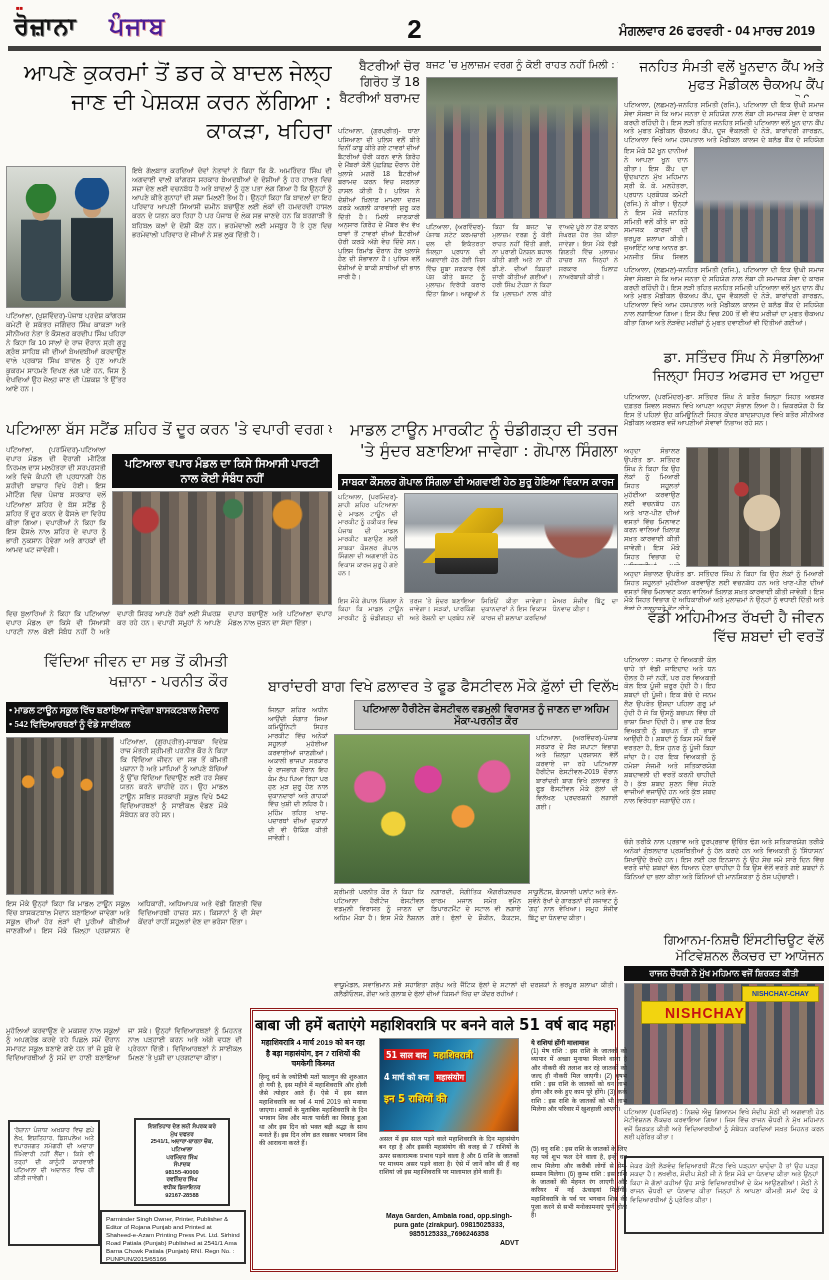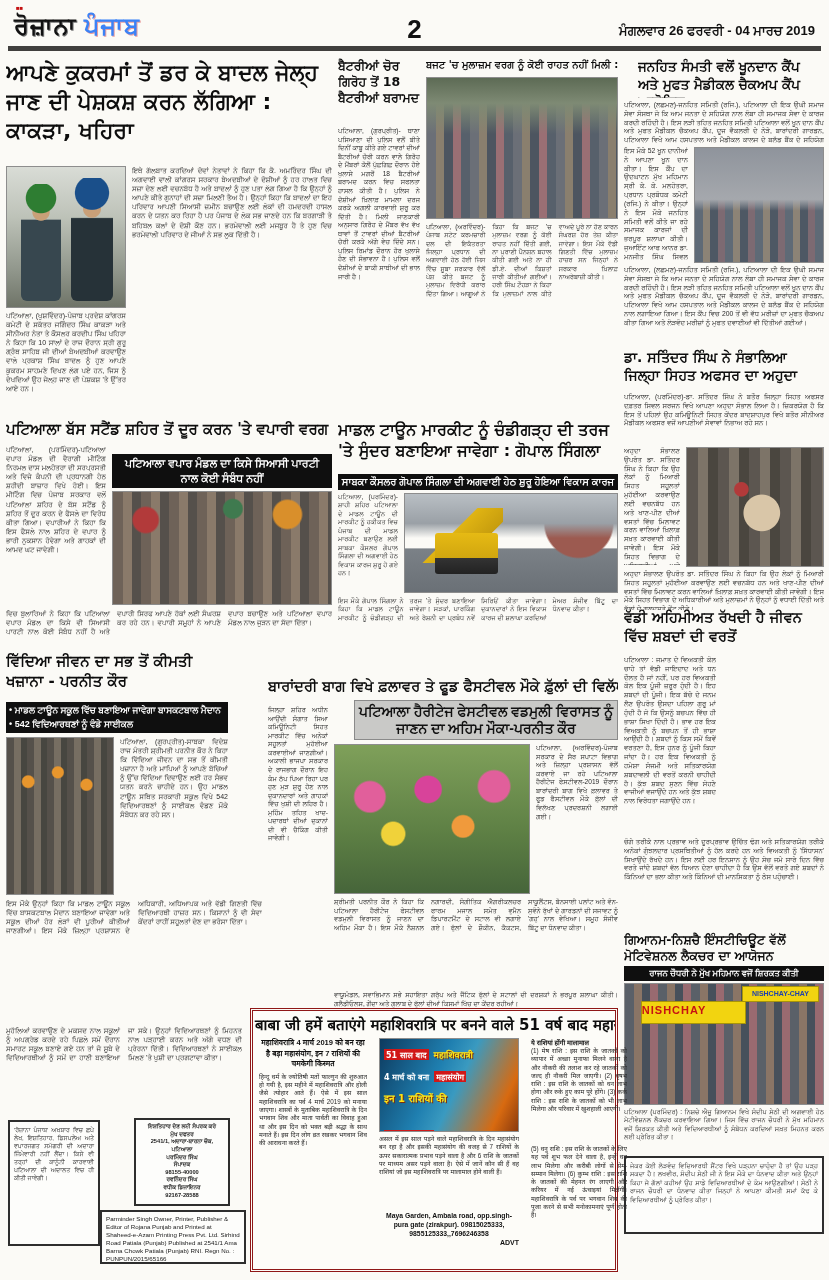--- a/index.html
+++ b/index.html
@@ -2,27 +2,27 @@
 <html><head>
 <meta charset="utf-8">
 <style>
   html,body{margin:0;padding:0;background:#888;}
   .page{position:relative;width:829px;height:1280px;margin:0 auto;background:#fbfaf6;
         font-family:"Liberation Sans",sans-serif;color:#1c1c1c;overflow:hidden;}
   
   .hdr-rule{position:absolute;left:8px;top:46px;width:813px;height:5px;background:#403f3d;}
   .masthead{position:absolute;left:14px;top:12px;font-weight:bold;font-size:24px;letter-spacing:1px;}
   .m-black{color:#111;text-shadow:1px 1px 0 #777;}
-  .m-red{color:#3b82f6;text-shadow:1px 1px 0 #e8a0a0;}
+  .m-red{color:#4c1d95;text-shadow:1px 1px 0 #e8a0a0;margin-left:25px;}
   .m-tag{position:absolute;top:-7px;font-size:6px;color:#c41111;font-weight:bold;letter-spacing:0;}
   .pagenum{position:absolute;left:0;top:14px;width:100%;text-align:center;font-size:26px;font-weight:bold;color:#111;}
   .issuedate{position:absolute;right:14px;top:23px;font-size:13px;font-weight:bold;color:#111;}
   
   .art{position:absolute;}
-  .hl{font-weight:bold;color:#0d0d0d;text-align:left;font-family:"DejaVu Sans","Liberation Sans",sans-serif;}
+  .hl{font-weight:normal;color:#0d0d0d;text-align:right;font-family:"DejaVu Sans","Liberation Sans",sans-serif;}
   .bar-black{background:#0f0f0f;color:#fff;font-weight:bold;text-align:center;padding:2px 3px;}
   .bar-gray{background:#c9c9c7;color:#111;font-weight:bold;text-align:center;padding:2px 3px;border:1px solid #8a8a8a;}
   .bodytxt{font-size:7px;line-height:1.3;text-align:justify;color:#2a2a2a;overflow:hidden;}
   .c2{column-count:2;column-gap:8px;}
   .c3{column-count:3;column-gap:7px;}
   .c4{column-count:4;column-gap:6px;}
   .row{display:flex;gap:6px;}
   .ph{position:relative;border:1px solid #8d8d8d;overflow:hidden;flex:none;}
   .box{border:2px solid #2e2e2e;background:#fdfdfb;}
   
@@ -76,21 +76,21 @@
      radial-gradient(circle at 18% 35%,#e15f9b 8%,transparent 9%),
      radial-gradient(circle at 30% 60%,#f0d23a 7%,transparent 8%),
      radial-gradient(circle at 48% 30%,#d8439a 9%,transparent 10%),
      radial-gradient(circle at 66% 55%,#f09a3c 7%,transparent 8%),
      radial-gradient(circle at 82% 28%,#e15f9b 8%,transparent 9%),
      linear-gradient(180deg,#7fa05a 0%,#5d7f44 60%,#46653a 100%);}
   .ph-nishchay{background:
      repeating-linear-gradient(90deg,#5a6068 0 9px,#8a7566 9px 17px,#47505b 17px 25px,#996a70 25px 33px),
      linear-gradient(180deg,#d9d2c2 0%,#b9b2a2 30%,#7a746a 100%);}
   .ban-yellow{position:absolute;left:8%;top:14%;width:52%;height:18%;background:#f2d410;
-     color:#c81212;font-weight:bold;font-size:11px;text-align:left;line-height:1.6;
+     color:#c81212;font-weight:bold;font-size:14px;text-align:right;line-height:1.6;
      border:1px solid #a89409;letter-spacing:1px;overflow:hidden;}
   .sign-yellow{position:absolute;right:2%;top:2%;width:38%;height:11%;background:#f2d410;
      color:#1c3fae;font-weight:bold;font-size:7px;text-align:center;line-height:1.9;border:1px solid #a89409;overflow:hidden;}
   .ph-shiva{background:linear-gradient(115deg,#0d3a5e 0%,#1f7fb0 40%,#3a9ac0 55%,#d86a10 85%,#8a3a0e 100%);}
   .sv{position:absolute;left:4px;top:4px;right:30%;font-family:"DejaVu Sans","Liberation Sans",sans-serif;}
   .sv-chip{display:inline-block;background:#d01818;color:#fff;font-weight:bold;font-size:8px;padding:0 2px;}
   .sv-yel{color:#ffe414;font-weight:bold;font-size:9px;text-shadow:1px 1px 0 #7a2d0e;}
   .sv-wht{color:#fff;font-weight:bold;font-size:8px;}
   .sv-big{color:#ffe414;font-weight:bold;font-size:10px;text-shadow:1px 1px 0 #7a2d0e;}
   .caption-black{background:#0f0f0f;color:#fff;font-weight:bold;text-align:center;
@@ -204,58 +204,58 @@
       <div class="ph ph-jcb" style="width:212px;height:98px;">
         <div class="jcb-arm"></div>
         <div class="jcb-cab"></div>
       </div>
     </div>
     <div class="bodytxt c4" style="font-size:6.5px;height:54px;margin-top:4px;">ਇਸ ਮੌਕੇ ਗੋਪਾਲ ਸਿੰਗਲਾ ਨੇ ਕਿਹਾ ਕਿ ਮਾਡਲ ਟਾਊਨ ਮਾਰਕੀਟ ਨੂੰ ਚੰਡੀਗੜ੍ਹ ਦੀ ਤਰਜ 'ਤੇ ਸੁੰਦਰ ਬਣਾਇਆ ਜਾਵੇਗਾ। ਸੜਕਾਂ, ਪਾਰਕਿੰਗ ਅਤੇ ਰੋਸ਼ਨੀ ਦਾ ਪ੍ਰਬੰਧ ਨਵੇਂ ਸਿਰਿਓਂ ਕੀਤਾ ਜਾਵੇਗਾ। ਦੁਕਾਨਦਾਰਾਂ ਨੇ ਇਸ ਵਿਕਾਸ ਕਾਰਜ ਦੀ ਸ਼ਲਾਘਾ ਕਰਦਿਆਂ ਮੇਅਰ ਸੰਜੀਵ ਬਿੱਟੂ ਦਾ ਧੰਨਵਾਦ ਕੀਤਾ।</div>
   </div>
 
   <div class="art" style="left:6px;top:652px;width:256px;">
     <div class="hl" style="font-size:15px;line-height:1.3;width:222px;height:50px;overflow:hidden;">ਵਿੱਦਿਆ ਜੀਵਨ ਦਾ ਸਭ ਤੋਂ ਕੀਮਤੀ ਖਜ਼ਾਨਾ - ਪਰਨੀਤ ਕੌਰ</div>
-    <div class="bar-black" style="width:222px;box-sizing:border-box;text-align:left;font-size:9px;line-height:1.5;">
+    <div class="bar-black" style="width:222px;box-sizing:border-box;text-align:left;font-size:9px;line-height:1.5;font-family:Liberation Serif, serif;">
       <div>• ਮਾਡਲ ਟਾਊਨ ਸਕੂਲ ਵਿੱਚ ਬਣਾਇਆ ਜਾਵੇਗਾ ਬਾਸਕਟਬਾਲ ਮੈਦਾਨ</div>
       <div>• 542 ਵਿਦਿਆਰਥਣਾਂ ਨੂੰ ਵੰਡੇ ਸਾਈਕਲ</div>
     </div>
     <div class="row" style="margin-top:4px;width:222px;">
       <div class="ph ph-bikes" style="width:106px;height:156px;"></div>
       <div class="bodytxt" style="width:110px;height:156px;">ਪਟਿਆਲਾ, (ਗੁਰਪ੍ਰੀਤ)-ਸਾਬਕਾ ਵਿਦੇਸ਼ ਰਾਜ ਮੰਤਰੀ ਸ਼੍ਰੀਮਤੀ ਪਰਨੀਤ ਕੌਰ ਨੇ ਕਿਹਾ ਕਿ ਵਿੱਦਿਆ ਜੀਵਨ ਦਾ ਸਭ ਤੋਂ ਕੀਮਤੀ ਖਜ਼ਾਨਾ ਹੈ ਅਤੇ ਮਾਪਿਆਂ ਨੂੰ ਆਪਣੇ ਬੱਚਿਆਂ ਨੂੰ ਉੱਚ ਵਿੱਦਿਆ ਦਿਵਾਉਣ ਲਈ ਹਰ ਸੰਭਵ ਯਤਨ ਕਰਨੇ ਚਾਹੀਦੇ ਹਨ। ਉਹ ਮਾਡਲ ਟਾਊਨ ਸਥਿਤ ਸਰਕਾਰੀ ਸਕੂਲ ਵਿਖੇ 542 ਵਿਦਿਆਰਥਣਾਂ ਨੂੰ ਸਾਈਕਲ ਵੰਡਣ ਮੌਕੇ ਸੰਬੋਧਨ ਕਰ ਰਹੇ ਸਨ।</div>
     </div>
     <div class="bodytxt c2" style="height:108px;margin-top:4px;">ਇਸ ਮੌਕੇ ਉਨ੍ਹਾਂ ਕਿਹਾ ਕਿ ਮਾਡਲ ਟਾਊਨ ਸਕੂਲ ਵਿੱਚ ਬਾਸਕਟਬਾਲ ਮੈਦਾਨ ਬਣਾਇਆ ਜਾਵੇਗਾ ਅਤੇ ਸਕੂਲ ਦੀਆਂ ਹੋਰ ਲੋੜਾਂ ਵੀ ਪੂਰੀਆਂ ਕੀਤੀਆਂ ਜਾਣਗੀਆਂ। ਇਸ ਮੌਕੇ ਜ਼ਿਲ੍ਹਾ ਪ੍ਰਸ਼ਾਸਨ ਦੇ ਅਧਿਕਾਰੀ, ਅਧਿਆਪਕ ਅਤੇ ਵੱਡੀ ਗਿਣਤੀ ਵਿੱਚ ਵਿਦਿਆਰਥੀ ਹਾਜ਼ਰ ਸਨ। ਕਿਸਾਨਾਂ ਨੂੰ ਵੀ ਸੇਵਾ ਕੇਂਦਰਾਂ ਰਾਹੀਂ ਸਹੂਲਤਾਂ ਦੇਣ ਦਾ ਭਰੋਸਾ ਦਿੱਤਾ।</div>
   </div>
   <div class="art bodytxt c2" style="left:6px;top:1026px;width:236px;height:88px;">ਮੁਹੱਲਿਆਂ ਕਰਵਾਉਣ ਦੇ ਮਕਸਦ ਨਾਲ ਸਕੂਲਾਂ ਨੂੰ ਅਪਗ੍ਰੇਡ ਕਰਦੇ ਰਹੇ ਪਿਛਲੇ ਸਮੇਂ ਦੌਰਾਨ ਸਮਾਰਟ ਸਕੂਲ ਬਣਾਏ ਗਏ ਹਨ ਤਾਂ ਜੋ ਸੂਬੇ ਦੇ ਵਿਦਿਆਰਥੀਆਂ ਨੂੰ ਸਮੇਂ ਦਾ ਹਾਣੀ ਬਣਾਇਆ ਜਾ ਸਕੇ। ਉਨ੍ਹਾਂ ਵਿਦਿਆਰਥਣਾਂ ਨੂੰ ਮਿਹਨਤ ਨਾਲ ਪੜ੍ਹਾਈ ਕਰਨ ਅਤੇ ਅੱਗੇ ਵਧਣ ਦੀ ਪ੍ਰੇਰਨਾ ਦਿੱਤੀ। ਵਿਦਿਆਰਥਣਾਂ ਨੇ ਸਾਈਕਲ ਮਿਲਣ 'ਤੇ ਖੁਸ਼ੀ ਦਾ ਪ੍ਰਗਟਾਵਾ ਕੀਤਾ।</div>
 
   <div class="art bodytxt" style="left:268px;top:706px;width:60px;height:300px;font-size:6.6px;">ਜਿਲ੍ਹਾ ਸ਼ਹਿਰ ਅਧੀਨ ਆਉਂਦੀ ਸੰਗਾਤ ਸਿਆ ਕਮਿਊਨਿਟੀ ਸਿਹਤ ਮਾਰਕੀਟ ਵਿੱਚ ਅਨੇਕਾਂ ਸਹੂਲਤਾਂ ਮੁਹੱਈਆ ਕਰਵਾਈਆਂ ਜਾਣਗੀਆਂ। ਅਕਾਲੀ ਭਾਜਪਾ ਸਰਕਾਰ ਦੇ ਰਾਜਭਾਗ ਦੌਰਾਨ ਇਹ ਕੰਮ ਠੱਪ ਪਿਆ ਰਿਹਾ ਪਰ ਹੁਣ ਮੁੜ ਸ਼ੁਰੂ ਹੋਣ ਨਾਲ ਦੁਕਾਨਦਾਰਾਂ ਅਤੇ ਗਾਹਕਾਂ ਵਿੱਚ ਖੁਸ਼ੀ ਦੀ ਲਹਿਰ ਹੈ। ਮੁਹਿੰਮ ਤਹਿਤ ਖਾਦ-ਪਦਾਰਥਾਂ ਦੀਆਂ ਦੁਕਾਨਾਂ ਦੀ ਵੀ ਚੈਕਿੰਗ ਕੀਤੀ ਜਾਵੇਗੀ।</div>
 
   <div class="art" style="left:268px;top:678px;width:350px;">
     <div class="hl" style="font-size:14.5px;height:22px;white-space:nowrap;overflow:hidden;">ਬਾਰਾਂਦਰੀ ਬਾਗ ਵਿਖੇ ਫ਼ਲਾਵਰ ਤੇ ਫੂਡ ਫੈਸਟੀਵਲ ਮੌਕੇ ਫ਼ੁੱਲਾਂ ਦੀ ਵਿਲੱਖਣ ਪ੍ਰਦਰਸ਼ਨੀ</div>
-    <div class="bar-gray" style="margin-left:86px;font-size:14px;">ਪਟਿਆਲਾ ਹੈਰੀਟੇਜ ਫੇਸਟੀਵਲ ਵਡਮੁਲੀ ਵਿਰਾਸਤ ਨੂੰ ਜਾਣਨ ਦਾ ਅਹਿਮ ਮੌਕਾ-ਪਰਨੀਤ ਕੌਰ</div>
+    <div class="bar-gray" style="margin-left:86px;font-size:10px;">ਪਟਿਆਲਾ ਹੈਰੀਟੇਜ ਫੇਸਟੀਵਲ ਵਡਮੁਲੀ ਵਿਰਾਸਤ ਨੂੰ ਜਾਣਨ ਦਾ ਅਹਿਮ ਮੌਕਾ-ਪਰਨੀਤ ਕੌਰ</div>
     <div class="row" style="margin-top:4px;margin-left:66px;">
       <div class="ph ph-flowers" style="width:194px;height:148px;"></div>
       <div class="bodytxt" style="width:82px;height:148px;font-size:6.6px;">ਪਟਿਆਲਾ, (ਅਰਵਿੰਦਰ)-ਪੰਜਾਬ ਸਰਕਾਰ ਦੇ ਸੈਰ ਸਪਾਟਾ ਵਿਭਾਗ ਅਤੇ ਜ਼ਿਲ੍ਹਾ ਪ੍ਰਸ਼ਾਸਨ ਵੱਲੋਂ ਕਰਵਾਏ ਜਾ ਰਹੇ ਪਟਿਆਲਾ ਹੈਰੀਟੇਜ ਫੇਸਟੀਵਲ-2019 ਦੌਰਾਨ ਬਾਰਾਂਦਰੀ ਬਾਗ ਵਿਖੇ ਫ਼ਲਾਵਰ ਤੇ ਫੂਡ ਫੈਸਟੀਵਲ ਮੌਕੇ ਫ਼ੁੱਲਾਂ ਦੀ ਵਿਲੱਖਣ ਪ੍ਰਦਰਸ਼ਨੀ ਲਗਾਈ ਗਈ।</div>
     </div>
     <div class="bodytxt c3" style="margin-left:66px;height:90px;margin-top:4px;font-size:6.6px;">ਸ਼੍ਰੀਮਤੀ ਪਰਨੀਤ ਕੌਰ ਨੇ ਕਿਹਾ ਕਿ ਪਟਿਆਲਾ ਹੈਰੀਟੇਜ ਫੇਸਟੀਵਲ ਵਡਮੁਲੀ ਵਿਰਾਸਤ ਨੂੰ ਜਾਣਨ ਦਾ ਅਹਿਮ ਮੌਕਾ ਹੈ। ਇਸ ਮੌਕੇ ਨੈਸ਼ਨਲ ਨਗਾਰਦੀ, ਸੰਗੀਤਿਕ ਐਗਰੀਕਲਚਰ ਫਾਰਮ ਮਜਾਲ ਸਮੇਤ ਵੁਮੈਨ ਡਿਪਾਰਟਮੈਂਟ ਦੇ ਸਟਾਲ ਵੀ ਲਗਾਏ ਗਏ। ਫੁੱਲਾਂ ਦੇ ਸ਼ੌਕੀਨ, ਕੈਕਟਸ, ਸਾਕੂਲੈਂਟਸ, ਬੋਨਸਾਈ ਪਲਾਂਟ ਅਤੇ ਵੰਨ-ਸੁਵੰਨੇ ਰੁੱਖਾਂ ਦੇ ਗਾਰਡਨਾਂ ਦੀ ਸਜਾਵਟ ਨੂੰ 'ਗਹੁ' ਨਾਲ ਵੇਖਿਆ। ਸਮੂਹ ਸੰਜੀਵ ਬਿੱਟੂ ਦਾ ਧੰਨਵਾਦ ਕੀਤਾ।</div>
     <div class="bodytxt" style="margin-left:66px;height:28px;margin-top:3px;font-size:6.6px;">ਵਾਯੂਮੰਡਲ, ਸਵਾਭਿਮਾਨ ਸਭੇ ਸਹਾਇਤਾ ਗਰੁੱਪ ਅਤੇ ਜੈਂਟਿਕ ਫੁੱਲਾਂ ਦੇ ਸਟਾਲਾਂ ਦੀ ਦਰਸ਼ਕਾਂ ਨੇ ਭਰਪੂਰ ਸ਼ਲਾਘਾ ਕੀਤੀ। ਗਲੈਡੀਓਲਸ, ਗੇਂਦਾ ਅਤੇ ਗੁਲਾਬ ਦੇ ਫੁੱਲਾਂ ਦੀਆਂ ਕਿਸਮਾਂ ਖਿੱਚ ਦਾ ਕੇਂਦਰ ਰਹੀਆਂ।</div>
   </div>
 
   <div class="redbox">
     <div class="rb-h">बाबा जी हमें बताएंगे महाशिवरात्रि पर बनने वाले 51 वर्ष बाद महायोग की बात</div>
     <div class="row" style="padding:2px 6px;gap:12px;">
       <div style="width:108px;flex:none;">
         <div class="rb-sub">महाशिवरात्रि 4 मार्च 2019 को बन रहा है बड़ा महासंयोग, इन 7 राशियों की चमकेगी किस्मत</div>
         <div class="htxt" style="height:172px;margin-top:3px;">हिन्दू धर्म के ज्योतिषी मतों फाल्गुन की शुरुआत हो गयी है, इस महीने में महाशिवरात्रि और होली जैसे त्योहार आते हैं। ऐसे में इस साल महाशिवरात्रि का पर्व 4 मार्च 2019 को मनाया जाएगा। शास्त्रों के मुताबिक महाशिवरात्रि के दिन भगवान शिव और माता पार्वती का विवाह हुआ था और इस दिन को भक्त बड़ी श्रद्धा के साथ मनाते हैं। इस दिन लोग व्रत रखकर भगवान शिव की आराधना करते हैं।</div>
       </div>
       <div style="width:140px;flex:none;">
         <div class="ph ph-shiva" style="width:138px;height:92px;">
           <div class="sv">
             <div><span class="sv-chip">51 साल बाद</span> <span class="sv-yel">महाशिवरात्री</span></div>
             <div style="margin-top:3px;"><span class="sv-wht">4 मार्च को बना</span> <span class="sv-chip">महासंयोग</span></div>
-            <div style="margin-top:3px;"><span class="sv-big">इन 1 राशियों की</span></div>
+            <div style="margin-top:3px;"><span class="sv-big">इन 5 राशियों की</span></div>
             <div style="margin-top:18px;"><span class="sv-chip">चमकेगी किस्मत</span></div>
           </div>
         </div>
         <div class="htxt" style="height:72px;margin-top:3px;">असल में इस साल पड़ने वाले महाशिवरात्रि के दिन महासंयोग बन रहा है और इसकी महासंयोग की वजह से 7 राशियों के ऊपर सकारात्मक प्रभाव पड़ने वाला है और 6 राशि के जातकों पर माध्यम असर पड़ने वाला है। ऐसे में जानें कौन सी हैं वह राशियां जो इस महाशिवरात्रि पर मालामाल होने वाली हैं।</div>
         <div class="ad-line" style="margin-top:4px;">Maya Garden, Ambala road, opp.singh-pura gate (zirakpur). 09815025333, 9855125333,,7696246358</div>
         <div class="advt">ADVT</div>
       </div>
       <div style="width:96px;flex:none;">
         <div class="pts-t">ये राशियां होंगी मालामाल</div>
         <div class="htxt" style="height:98px;">(1) मेष राशि : इस राशि के जातकों को व्यापार में अच्छा मुनाफा मिलने वाला है और नौकरी की तलाश कर रहे जातकों को जल्द ही नौकरी मिल जाएगी। (2) वृषभ राशि : इस राशि के जातकों को धन लाभ होगा और रुके हुए काम पूरे होंगे। (3) कर्क राशि : इस राशि के जातकों को भी लाभ मिलेगा और परिवार में खुशहाली आएगी।</div>

